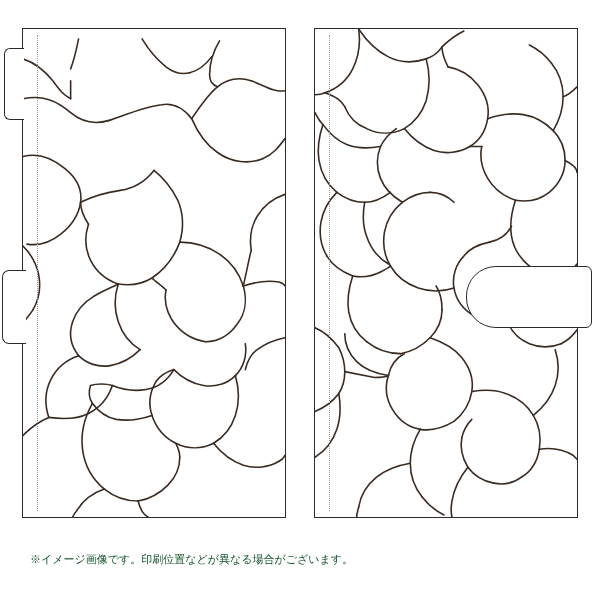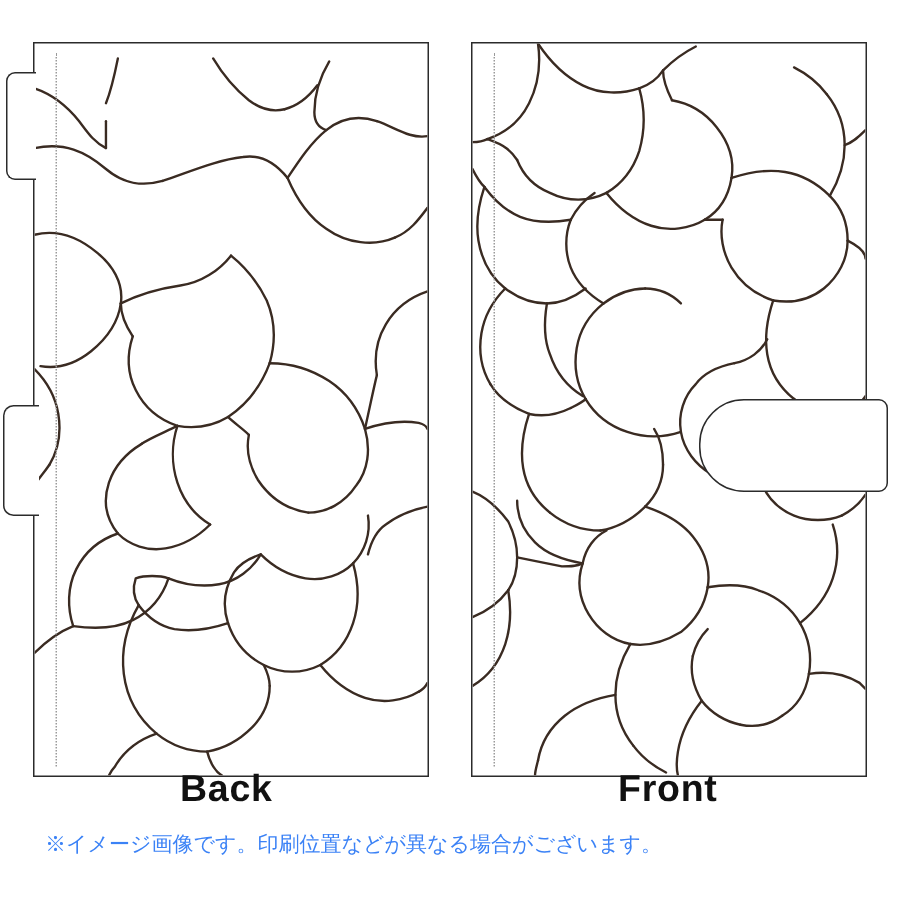--- a/index.html
+++ b/index.html
@@ -116,22 +116,22 @@
     letter-spacing: 0.5px;
   }
   .label.back { left: 120px; }
   .label.front { left: 412px; }
 
   .notes {
     position: absolute;
     left: 30px;
     top: 552px;
     width: 560px;
-    color: #3b82f6;
-    font-size: 14px;
+    color: #14532d;
+    font-size: 11px;
     line-height: 1.45;
   }
   .note-line {
     white-space: nowrap;
   }
 </style>
 </head>
 <body>
 
 <div class="product-figure">
@@ -279,22 +279,18 @@
         </g>
       </svg>
       <div class="spine-dots"></div>
     </div>
 
     <div class="flap-left-top"></div>
     <div class="flap-left-mid"></div>
     <div class="strap"></div>
   </div>
 
-  <div class="labels">
-    <div class="label back">Back</div>
-    <div class="label front">Front</div>
-  </div>
 
   <div class="notes">
     <div class="note-line">※イメージ画像です。印刷位置などが異なる場合がございます。</div>
   </div>
 
 </div>
 
 </body></html>

